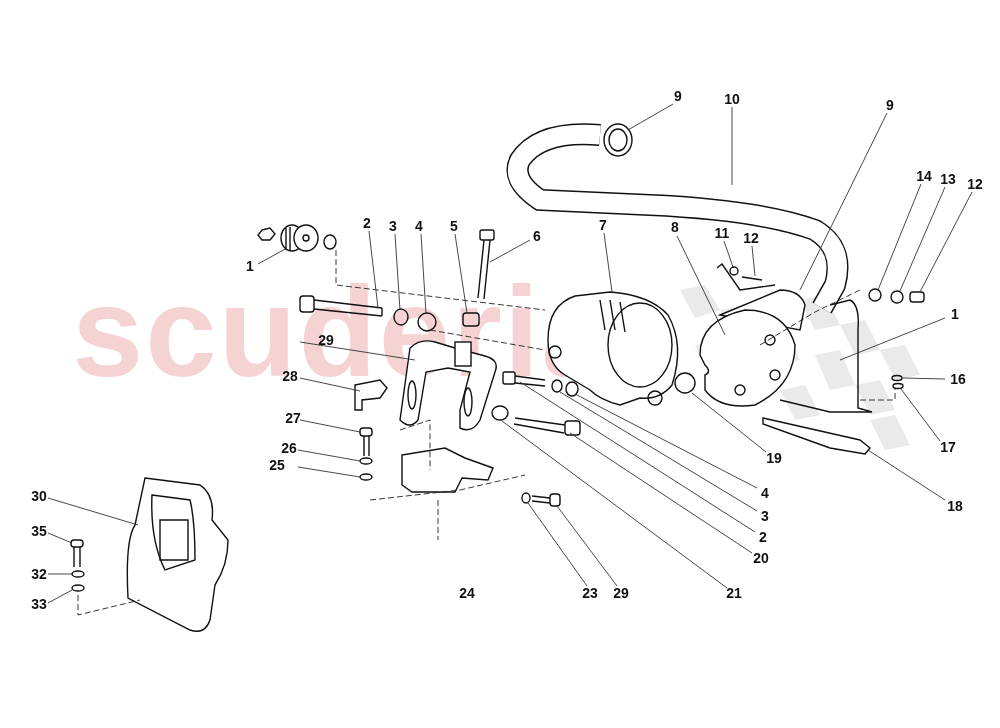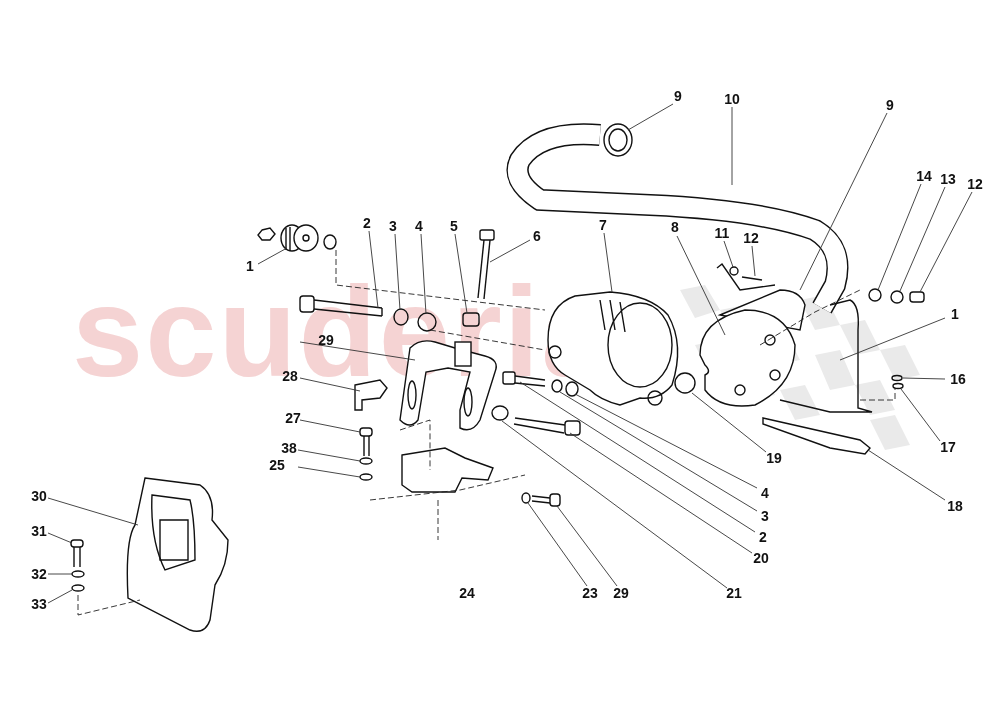--- a/index.html
+++ b/index.html
@@ -239,22 +239,22 @@
       <div class="callout" style="left: 774px; top: 458px;">19</div>
       <div class="callout" style="left: 765px; top: 493px;">4</div>
       <div class="callout" style="left: 765px; top: 516px;">3</div>
       <div class="callout" style="left: 763px; top: 537px;">2</div>
       <div class="callout" style="left: 761px; top: 558px;">20</div>
       <div class="callout" style="left: 734px; top: 593px;">21</div>
       <div class="callout" style="left: 621px; top: 593px;">29</div>
       <div class="callout" style="left: 590px; top: 593px;">23</div>
       <div class="callout" style="left: 440px; top: 593px; margin-left: 27px;">24</div>
       <div class="callout" style="left: 277px; top: 465px;">25</div>
-      <div class="callout" style="left: 289px; top: 448px;">38</div>
+      <div class="callout" style="left: 289px; top: 448px;">26</div>
       <div class="callout" style="left: 293px; top: 418px;">27</div>
       <div class="callout" style="left: 290px; top: 376px;">28</div>
       <div class="callout" style="left: 290px; top: 340px; margin-left: 36px;">29</div>
       <div class="callout" style="left: 39px; top: 496px;">30</div>
-      <div class="callout" style="left: 39px; top: 531px;">31</div>
+      <div class="callout" style="left: 39px; top: 531px;">35</div>
       <div class="callout" style="left: 39px; top: 574px;">32</div>
       <div class="callout" style="left: 39px; top: 604px;">33</div>
     </div>
 </div>
 
 </body></html>

